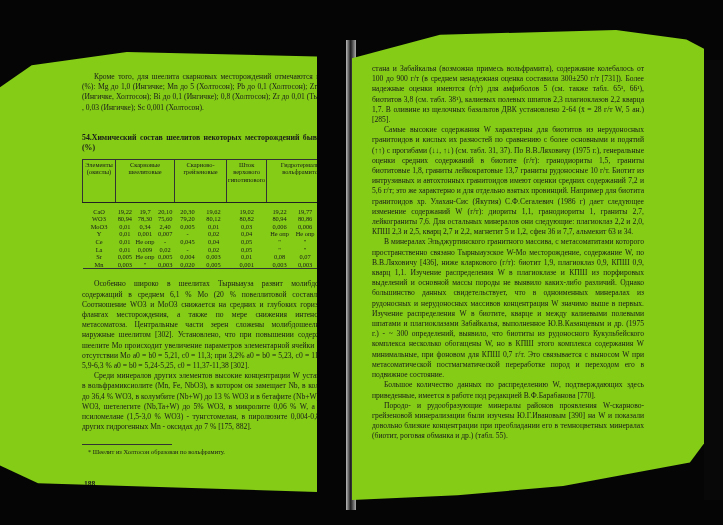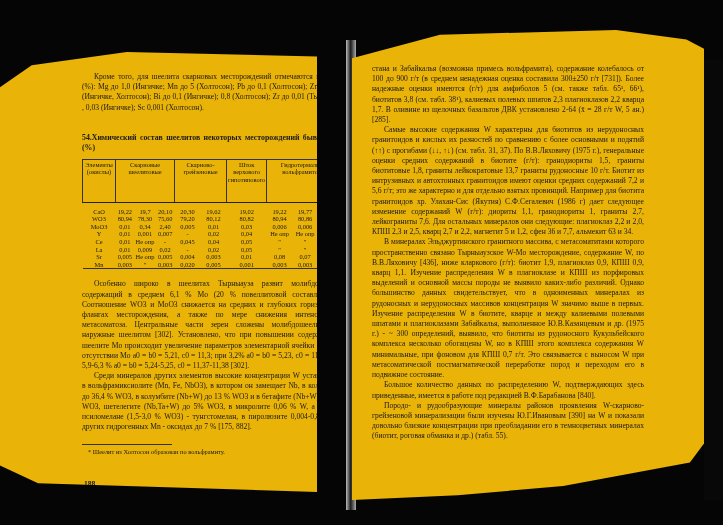--- a/index.html
+++ b/index.html
@@ -1,21 +1,21 @@
 <!DOCTYPE html>
 <html><head>
 <meta charset="utf-8">
 <style>
   html, body { margin:0; padding:0; }
   body {
     width:723px; height:525px; background:#050505; overflow:hidden; position:relative;
     font-family: "Liberation Serif", "DejaVu Serif", serif; color:#1a1a1a;
   }
   .page {
-    position:absolute; background:#eab308; overflow:hidden;
+    position:absolute; background:#84cc16; overflow:hidden;
   }
   .page-left {
     left:0; top:52px; width:317px; height:440px;
     border-radius: 30px 4px 0 0;
     clip-path: polygon(0 8%, 10% 3%, 40% 0%, 100% 1%, 100% 100%, 12% 98%, 0 94%);
   }
   .page-right {
     left:352px; top:30px; width:352px; height:470px;
     clip-path: polygon(0 6%, 25% 1%, 75% 0%, 95% 2%, 100% 4%, 100% 88%, 96% 92%, 60% 97%, 30% 99%, 0 100%);
   }
@@ -174,19 +174,19 @@
   <div class="pagenum" style="left:84px; top:428px;">188</div>
 </div>
 
 <div class="gutter"></div>
 
 <div class="page page-right">
   <div class="text right-col" style="top:34px;">
     <p style="text-indent:0;">стана и Забайкалья (возможна примесь вольфрамита), содержание колебалось от 100 до 900 г/т (в среднем ненадежная оценка составила 300±250 г/т [731]). Более надежные оценки имеются (г/т) для амфиболов 5 (см. также табл. 65¹, 66¹), биотитов 3,8 (см. табл. 38¹), калиевых полевых шпатов 2,3 плагиоклазов 2,2 кварца 1,7. В оливине из щелочных базальтов ДВК установлено 2-64 (x̄ = 28 г/т W, 5 ан.) [285].</p>
     <p>Самые высокие содержания W характерны для биотитов из нерудоносных гранитоидов и кислых их разностей по сравнению с более основными и подятий (↑↑) с прогибами (↓↓, ↑↓) (см. табл. 31, 37). По В.В.Ляховичу (1975 г.), генеральные оценки средних содержаний в биотите (г/т): гранодиориты 1,5, граниты биотитовые 1,8, граниты лейкократовые 13,7 граниты рудоносные 10 г/т. Биотит из интрузивных и автохтонных гранитоидов имеют оценки средних содержаний 7,2 и 5,6 г/т; это же характерно и для отдельно взятых провинций. Например для биотита гранитоидов хр. Улахан-Сис (Якутия) С.Ф.Сегалевич (1986 г) дает следующее изменение содержаний W (г/т): диориты 1,1, гранодиориты 1, граниты 2,7, лейкограниты 7,6. Для остальных минералов они следующие: плагиоклаз 2,2 и 2,0, КПШ 2,3 и 2,5, кварц 2,7 и 2,2, магнетит 5 и 1,2, сфен 36 и 7,7, альмекит 63 и 34.</p>
     <p>В минералах Эльджуртинского гранитного массива, с метасоматитами которого пространственно связано Тырныаузское W-Mo месторождение, содержание W, по В.В.Ляховичу [436], ниже кларкового (г/т): биотит 1,9, плагиоклаз 0,9, КПШ 0,9, кварц 1,1. Изучение распределения W в плагиоклазе и КПШ из порфировых выделений и основной массы породы не выявило каких-либо различий. Однако большинство данных свидетельствует, что в одноименных минералах из рудоносных и нерудоносных массивов концентрация W значимо выше в первых. Изучение распределения W в биотите, кварце и между калиевыми полевыми шпатами и плагиоклазами Забайкалья, выполненное Ю.В.Казанцевым и др. (1975 г.) - ~ 300 определений, выявило, что биотиты из рудоносного Кукульбейского комплекса несколько обогащены W, но в КПШ этого комплекса содержания W минимальные, при фоновом для КПШ 0,7 г/т. Это связывается с выносом W при метасоматической постмагматической переработке пород и переходом его в подвижное состояние.</p>
-    <p>Большое количество данных по распределению W, подтверждающих здесь приведенные, имеется в работе под редакцией В.Ф.Барабанова [840].</p>
+    <p>Большое количество данных по распределению W, подтверждающих здесь приведенные, имеется в работе под редакцией В.Ф.Барабанова [770].</p>
     <p>Породо- и рудообразующие минералы районов проявления W-скарново-грейзеновой минерализации были изучены Ю.Г.Ивановым [390] на W и показали довольно близкие концентрации при преобладании его в темноцветных минералах (биотит, роговая обманка и др.) (табл. 55).</p>
   </div>
   <div class="pagenum" style="left:272px; top:452px;">189</div>
 </div>
 
 <div class="right-edge-mark"></div>
 
 </body></html>

